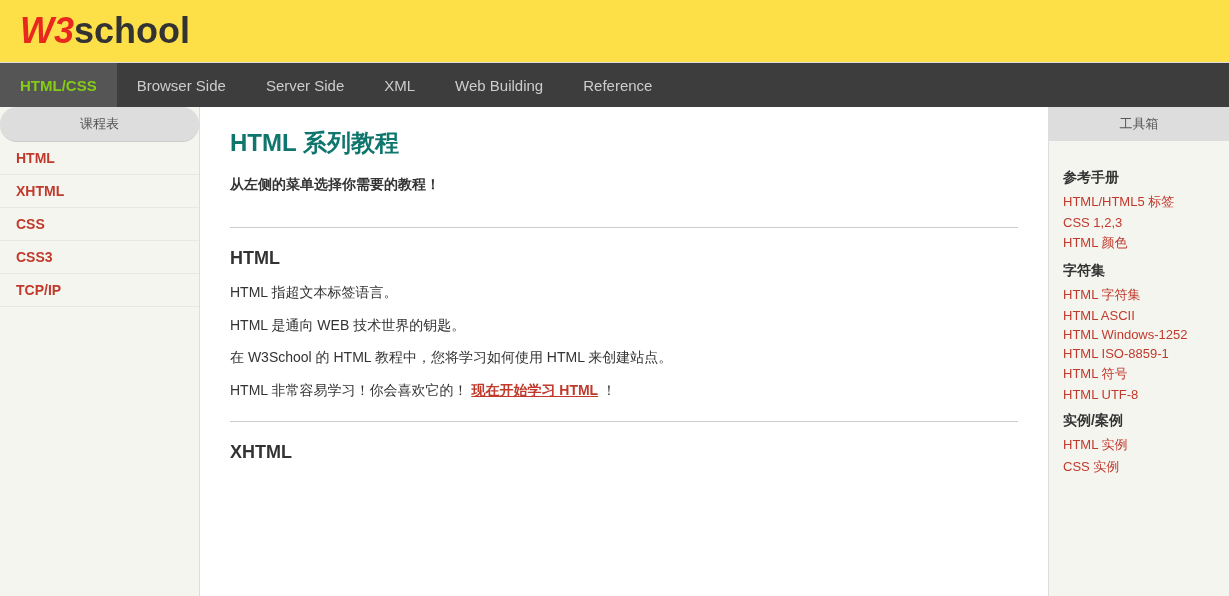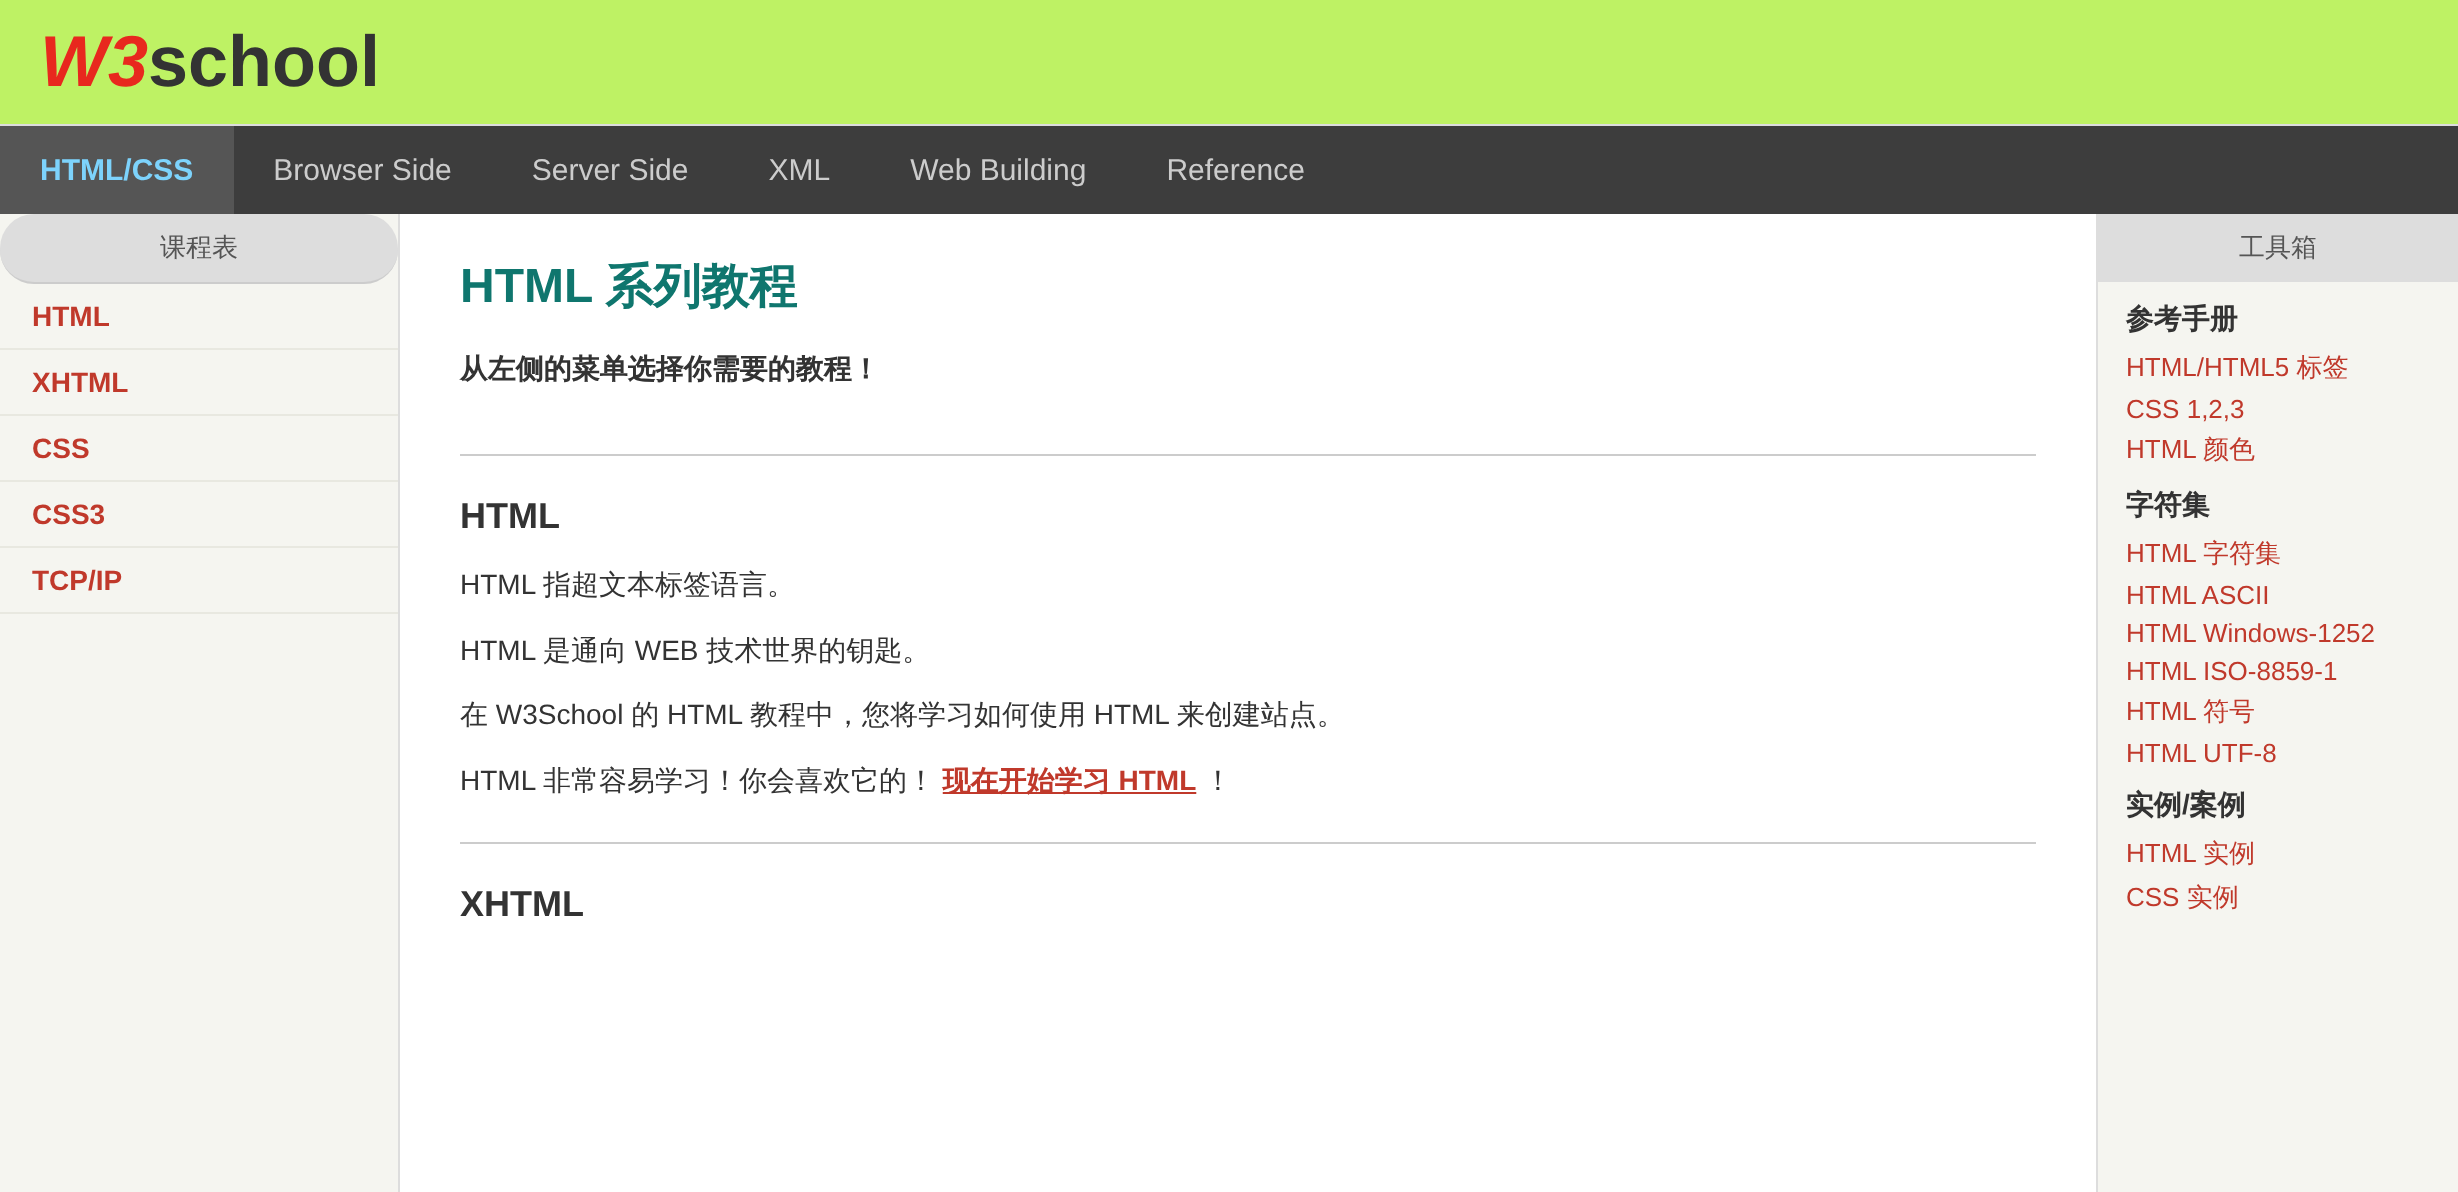--- a/index.html
+++ b/index.html
@@ -1,20 +1,20 @@
 <!DOCTYPE html>
 <html><head>
   <meta charset="utf-8">
   <style>
     * { margin: 0; padding: 0; box-sizing: border-box; }
     body { font-family: Arial, sans-serif; font-size: 14px; background: #f5f5f0; color: #333; }
 
     
     #header {
-      background: #bef264;
+      background: #fde047;
       padding: 10px 20px 10px 20px;
       border-bottom: 1px solid #ddd;
     }
     #logo {
       display: inline-block;
     }
     #logo .w3 { color: #e8281e; font-size: 36px; font-weight: bold; font-style: italic; }
     #logo .school { color: #333; font-size: 36px; font-weight: bold; }
 
     
@@ -27,21 +27,21 @@
     .nav-item {
       display: flex;
       align-items: center;
       padding: 0 20px;
       color: #ccc;
       cursor: pointer;
       font-size: 15px;
       text-decoration: none;
       white-space: nowrap;
     }
-    .nav-item.first { background: #555; color: #7dd3fc; font-weight: bold; }
+    .nav-item.first { background: #555; color: #84cc16; font-weight: bold; }
 
     
     #main-layout {
       display: flex;
       min-height: 500px;
     }
 
     
     #sidebar {
       width: 200px;
@@ -118,21 +118,21 @@
       background: #f5f5f0;
       flex-shrink: 0;
       padding: 10px 14px;
     }
     #right-sidebar-title {
       background: #ddd;
       color: #555;
       text-align: center;
       padding: 8px 6px;
       font-size: 13px;
-      margin: -10px -14px 10px -14px;
+      margin: -10px -14px 28px -14px;
     }
     .right-section-title {
       font-weight: bold;
       font-size: 14px;
       color: #333;
       margin: 10px 0 6px 0;
     }
     .right-link {
       display: block;
       color: #c0392b;

